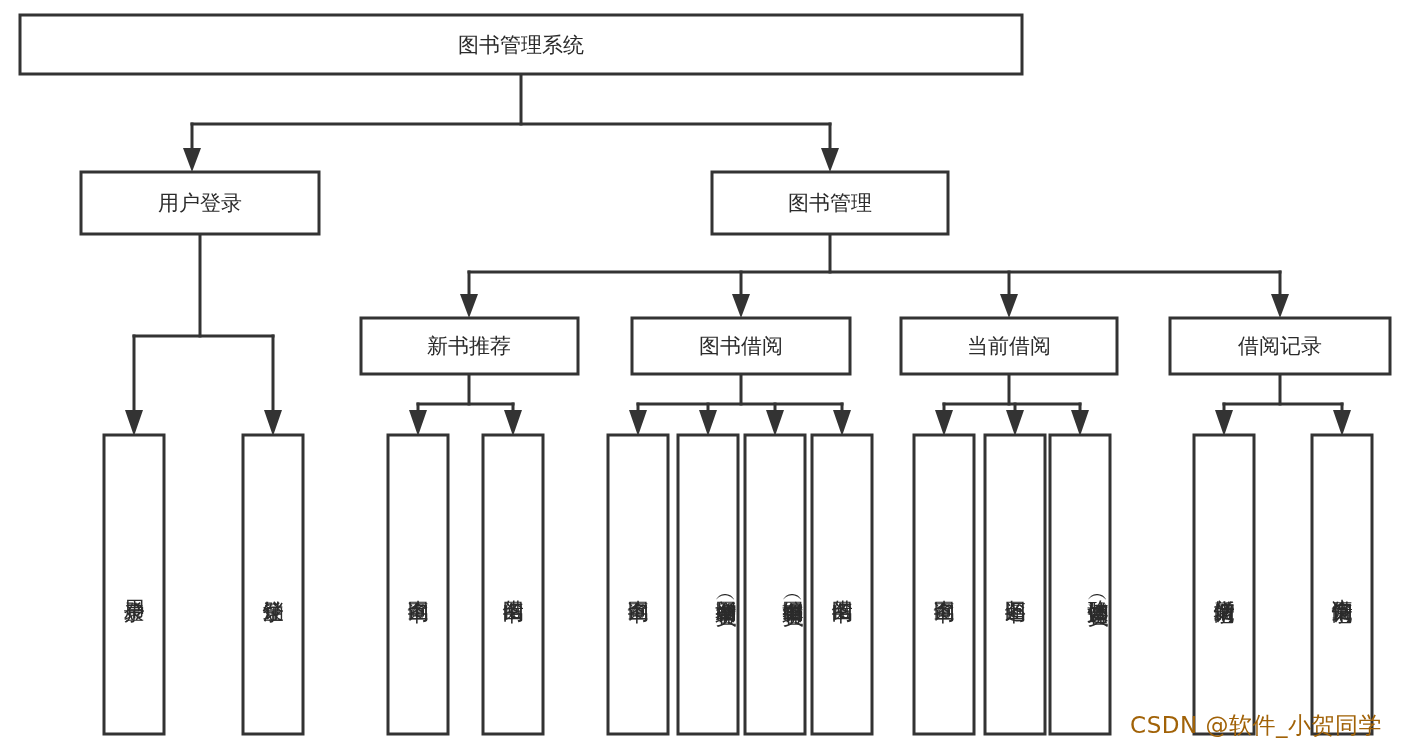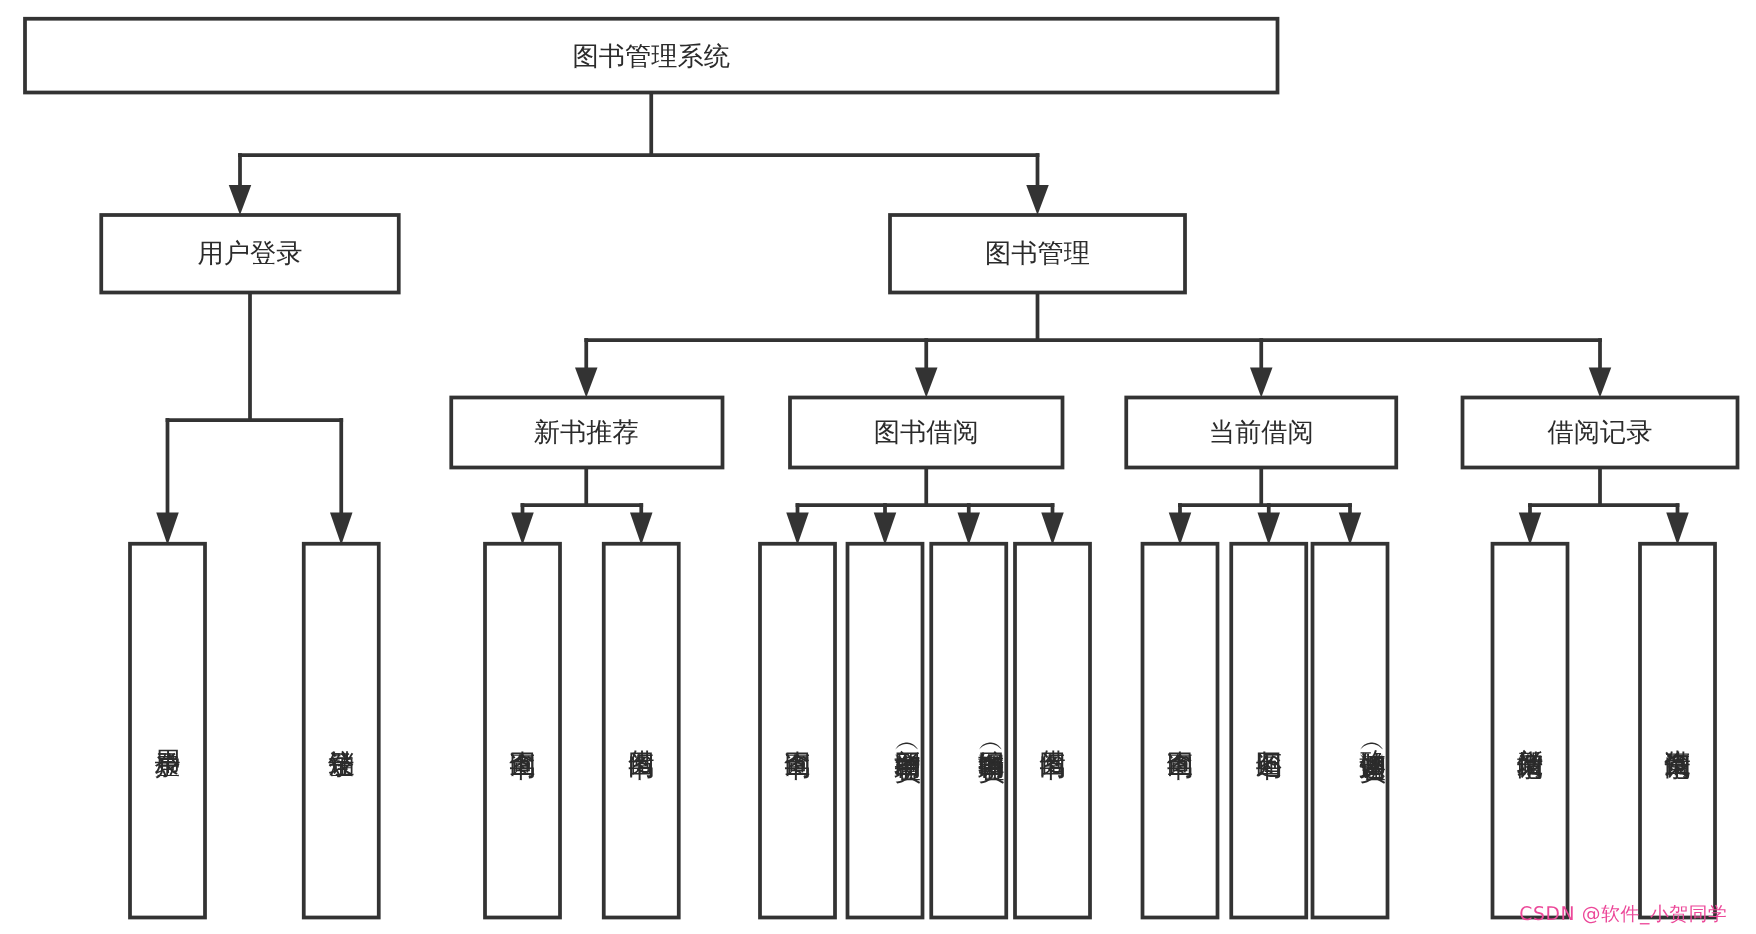--- a/index.html
+++ b/index.html
@@ -62,22 +62,22 @@
     text-orientation: upright;
     letter-spacing: 1px;
     white-space: nowrap;
     pointer-events: none;
   }
   .watermark {
     position: absolute;
     right: 14px;
     bottom: 6px;
     font-family: "DejaVu Sans", "Liberation Sans", sans-serif;
-    font-size: 15px;
-    color: #ec4899;
+    font-size: 23px;
+    color: #a16207;
     white-space: nowrap;
     letter-spacing: 0.5px;
   }
 </style>
 </head>
 <body>
 
 <div id="chart-root">
 
   <svg class="diagram" viewBox="0 0 1405 747">

